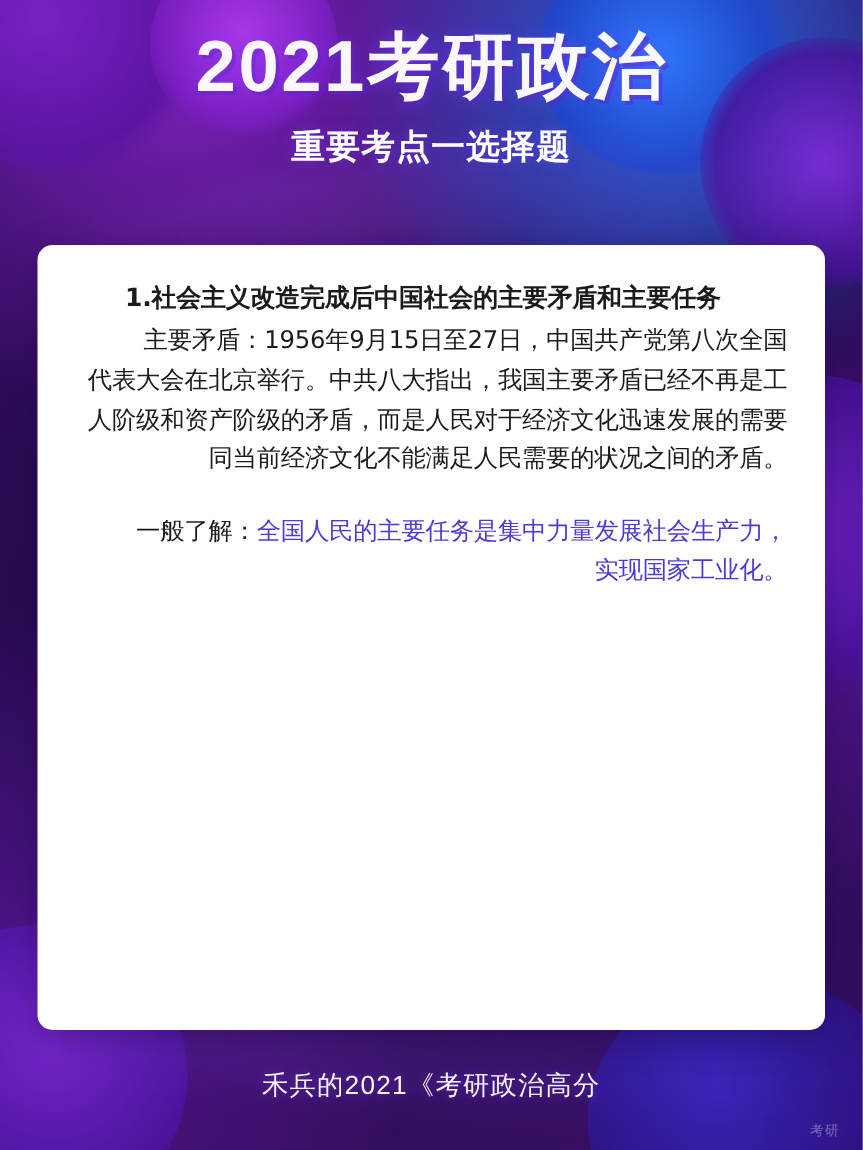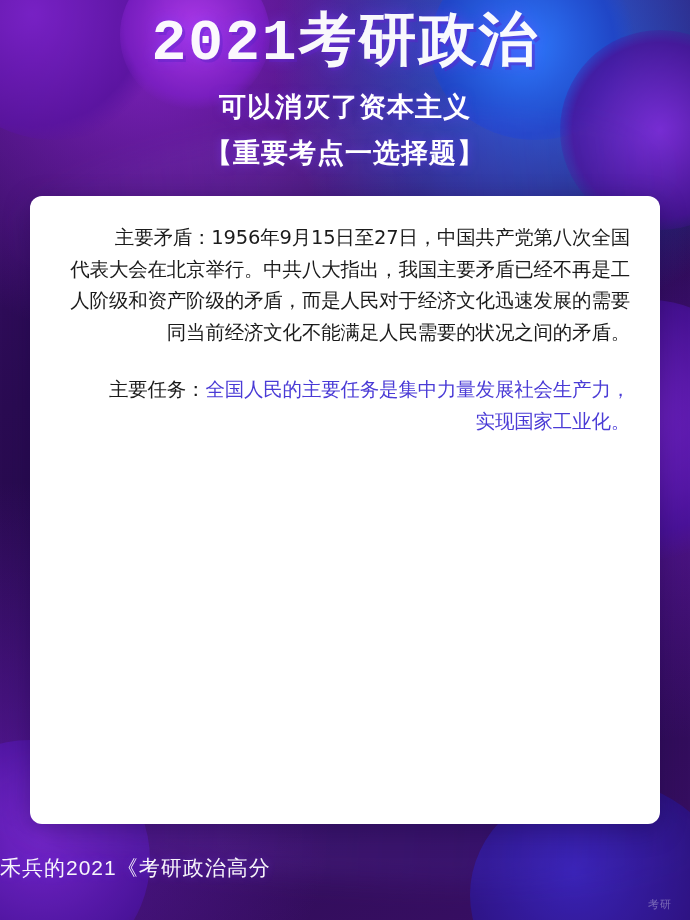--- a/index.html
+++ b/index.html
@@ -83,22 +83,21 @@
     background: linear-gradient(90deg, rgba(255,255,255,0) 0%, rgba(160,90,255,0.12) 35%, rgba(90,60,230,0.10) 70%, rgba(255,255,255,0) 100%);
     transform: rotate(4deg);
     filter: blur(12px);
   }
 
   
   .header {
     position: relative;
     z-index: 3;
     text-align: center;
-    padding-top: 14px;
-    font-family: Liberation Mono, monospace;
+    padding-top: 24px;
   }
   .title-main {
     font-size: 58px;
     font-weight: bold;
     letter-spacing: 2px;
     line-height: 1.05;
     color: #ffffff;
     text-shadow:
       0 0 14px rgba(120,60,255,0.55),
       3px 3px 0 rgba(90,30,190,0.45);
@@ -170,20 +169,21 @@
     color: #4a3bd6;
   }
 
   
   .footer {
     position: absolute;
     z-index: 3;
     left: 0;
     right: 0;
     bottom: 38px;
+    text-align: center;
     color: #ffffff;
     font-size: 21px;
     letter-spacing: 1px;
     opacity: .96;
     text-shadow: 0 0 8px rgba(120,60,255,0.5);
   }
   .watermark {
     position: absolute;
     z-index: 3;
     right: 18px;
@@ -203,32 +203,32 @@
   <div class="blob blob-b3"></div>
   <div class="blob blob-b4"></div>
   <div class="blob blob-b5"></div>
   <div class="blob blob-b6"></div>
   <div class="blob blob-b7"></div>
   <div class="streak streak-1"></div>
   <div class="streak streak-2"></div>
 
   <div class="header">
     <div class="title-main">2021考研政治</div>
-    <div class="title-sub">可以消灭了资本主义</div>
-    <div class="title-tag">【重要考点一选择题】</div>
+    <div class="title-sub">重要考点一选择题</div>
   </div>
 
   <div class="card">
     <div class="card-inner">
 
+      <div class="h-line">1.社会主义改造完成后中国社会的主要矛盾和主要任务</div>
       <div class="p-line p-block">主要矛盾：1956年9月15日至27日，中国共产党第八次全国代表大会在北京举行。中共八大指出，我国主要矛盾已经不再是工人阶级和资产阶级的矛盾，而是人民对于经济文化迅速发展的需要同当前经济文化不能满足人民需要的状况之间的矛盾。</div>
 
       <div class="spacer"></div>
 
-      <div class="p-line p-block"><span>主要任务：</span><span class="hl">全国人民的主要任务是集中力量发展社会生产力，实现国家工业化。</span></div>
+      <div class="p-line p-block"><span>一般了解：</span><span class="hl">全国人民的主要任务是集中力量发展社会生产力，实现国家工业化。</span></div>
 
 
     </div>
   </div>
 
   <div class="footer">禾兵的2021《考研政治高分</div>
   <div class="watermark">考研</div>
 
 </div>
 

